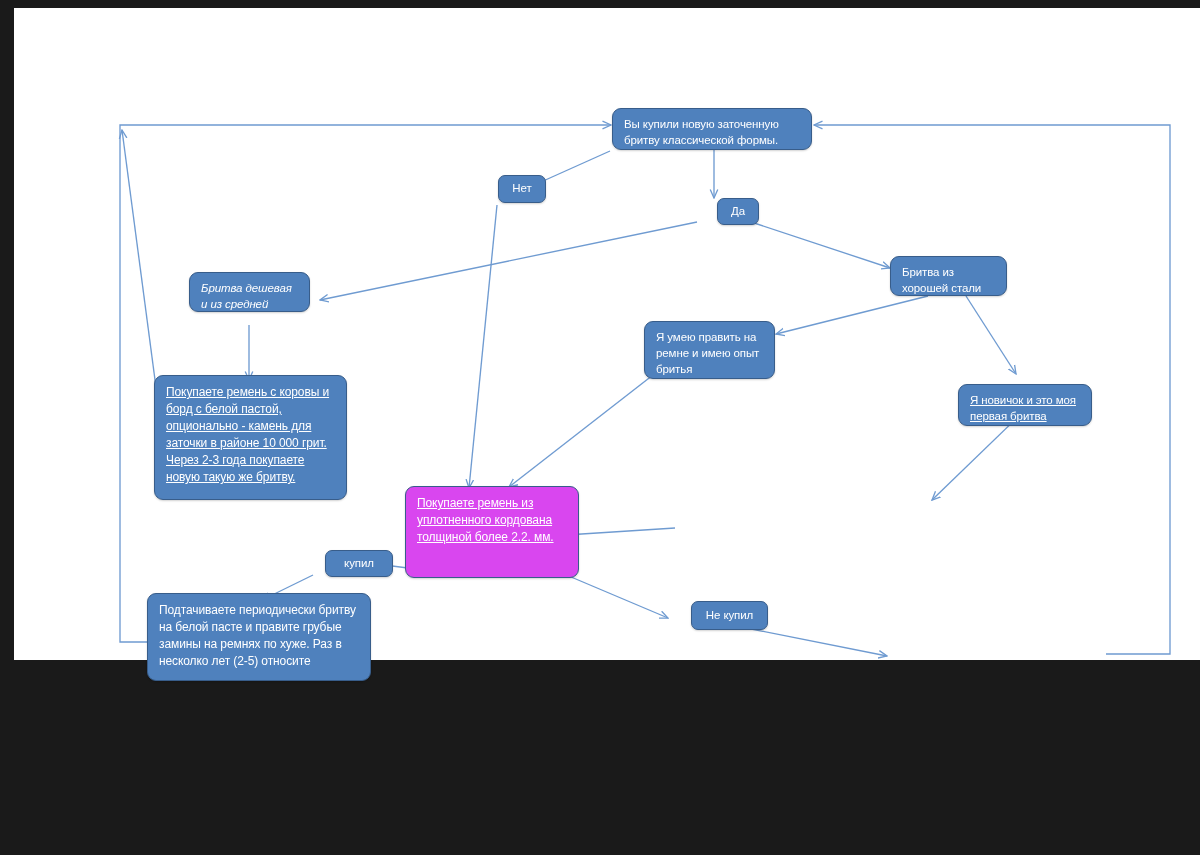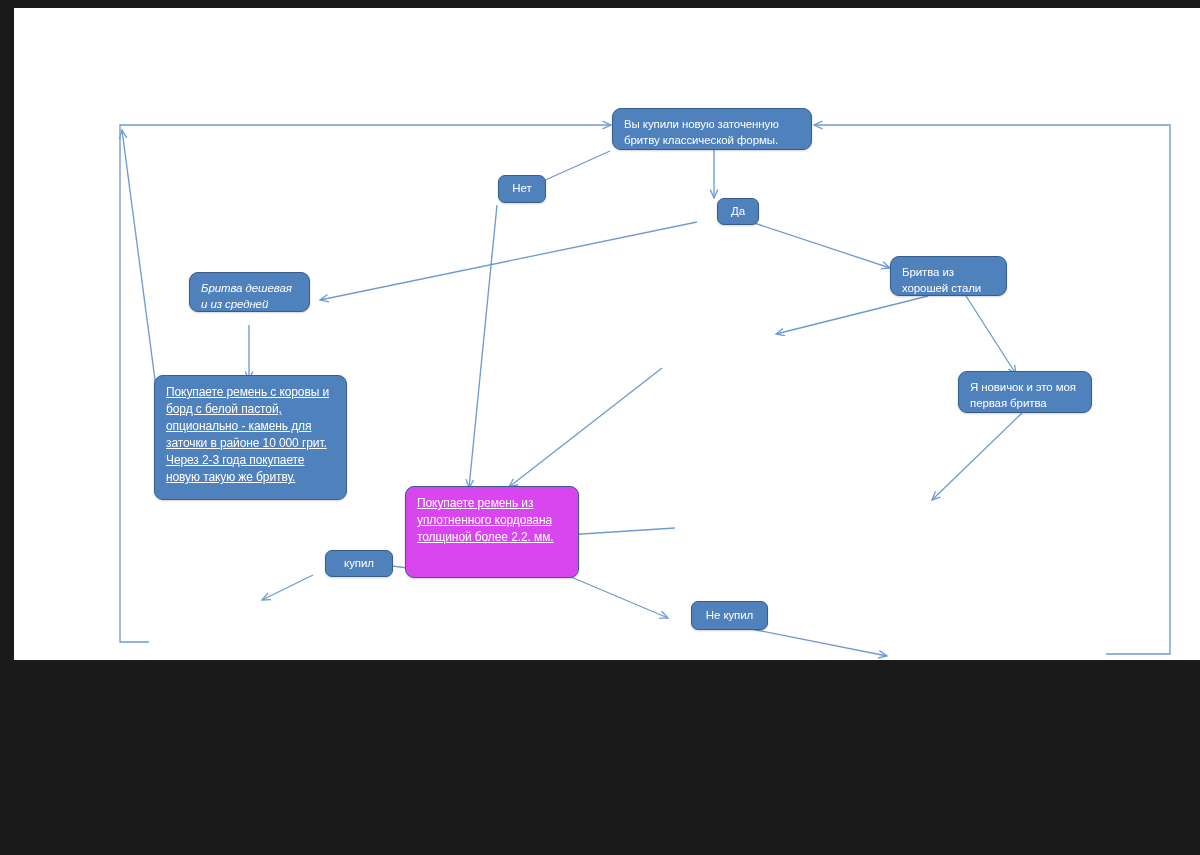--- a/index.html
+++ b/index.html
@@ -108,37 +108,43 @@
   </div>
 
   <div class="node" style="left:175px;top:264px;width:121px;height:40px;font-style:italic;">
     <span>Бритва дешевая и из средней стали</span>
   </div>
 
   <div class="node" style="left:876px;top:248px;width:117px;height:40px;">
     <span>Бритва из хорошей стали</span>
   </div>
 
+  <div class="node" style="left:630px;top:313px;width:131px;height:58px;">
+    <span>Я умею править на ремне и имею опыт бритья</span>
+  </div>
 
-  <div class="node" style="left:944px;top:363px;width:134px;height:42px;">
+  <div class="node" style="left:944px;top:376px;width:134px;height:42px;text-decoration:underline;">
     <span>Я новичок и это моя первая бритва</span>
   </div>
 
   <div class="node big" style="left:140px;top:367px;width:193px;height:125px;text-decoration:underline;">
     <span>Покупаете ремень с коровы и борд с белой пастой, опционально - камень для заточки в районе 10 000 грит. Через 2-3 года покупаете новую  такую же бритву.</span>
   </div>
 
   <div class="node red big" style="left:391px;top:478px;width:174px;height:92px;">
     <span>Покупаете  ремень из уплотненного кордована толщиной более 2.2. мм.</span>
   </div>
 
 
   <div class="node pill" style="left:288px;top:542px;width:68px;height:27px;">
     <span>купил</span>
   </div>
 
   <div class="node pill" style="left:654px;top:593px;width:77px;height:29px;">
     <span>Не купил</span>
   </div>
 
+  <div class="node big" style="left:133px;top:585px;width:224px;height:88px;">
+    <span>Подтачиваете периодически бритву на белой пасте и правите грубые замины на ремнях по хуже. Раз в несколко лет (2-5) относите</span>
+  </div>
 
 
 </div>
 
 </body></html>

